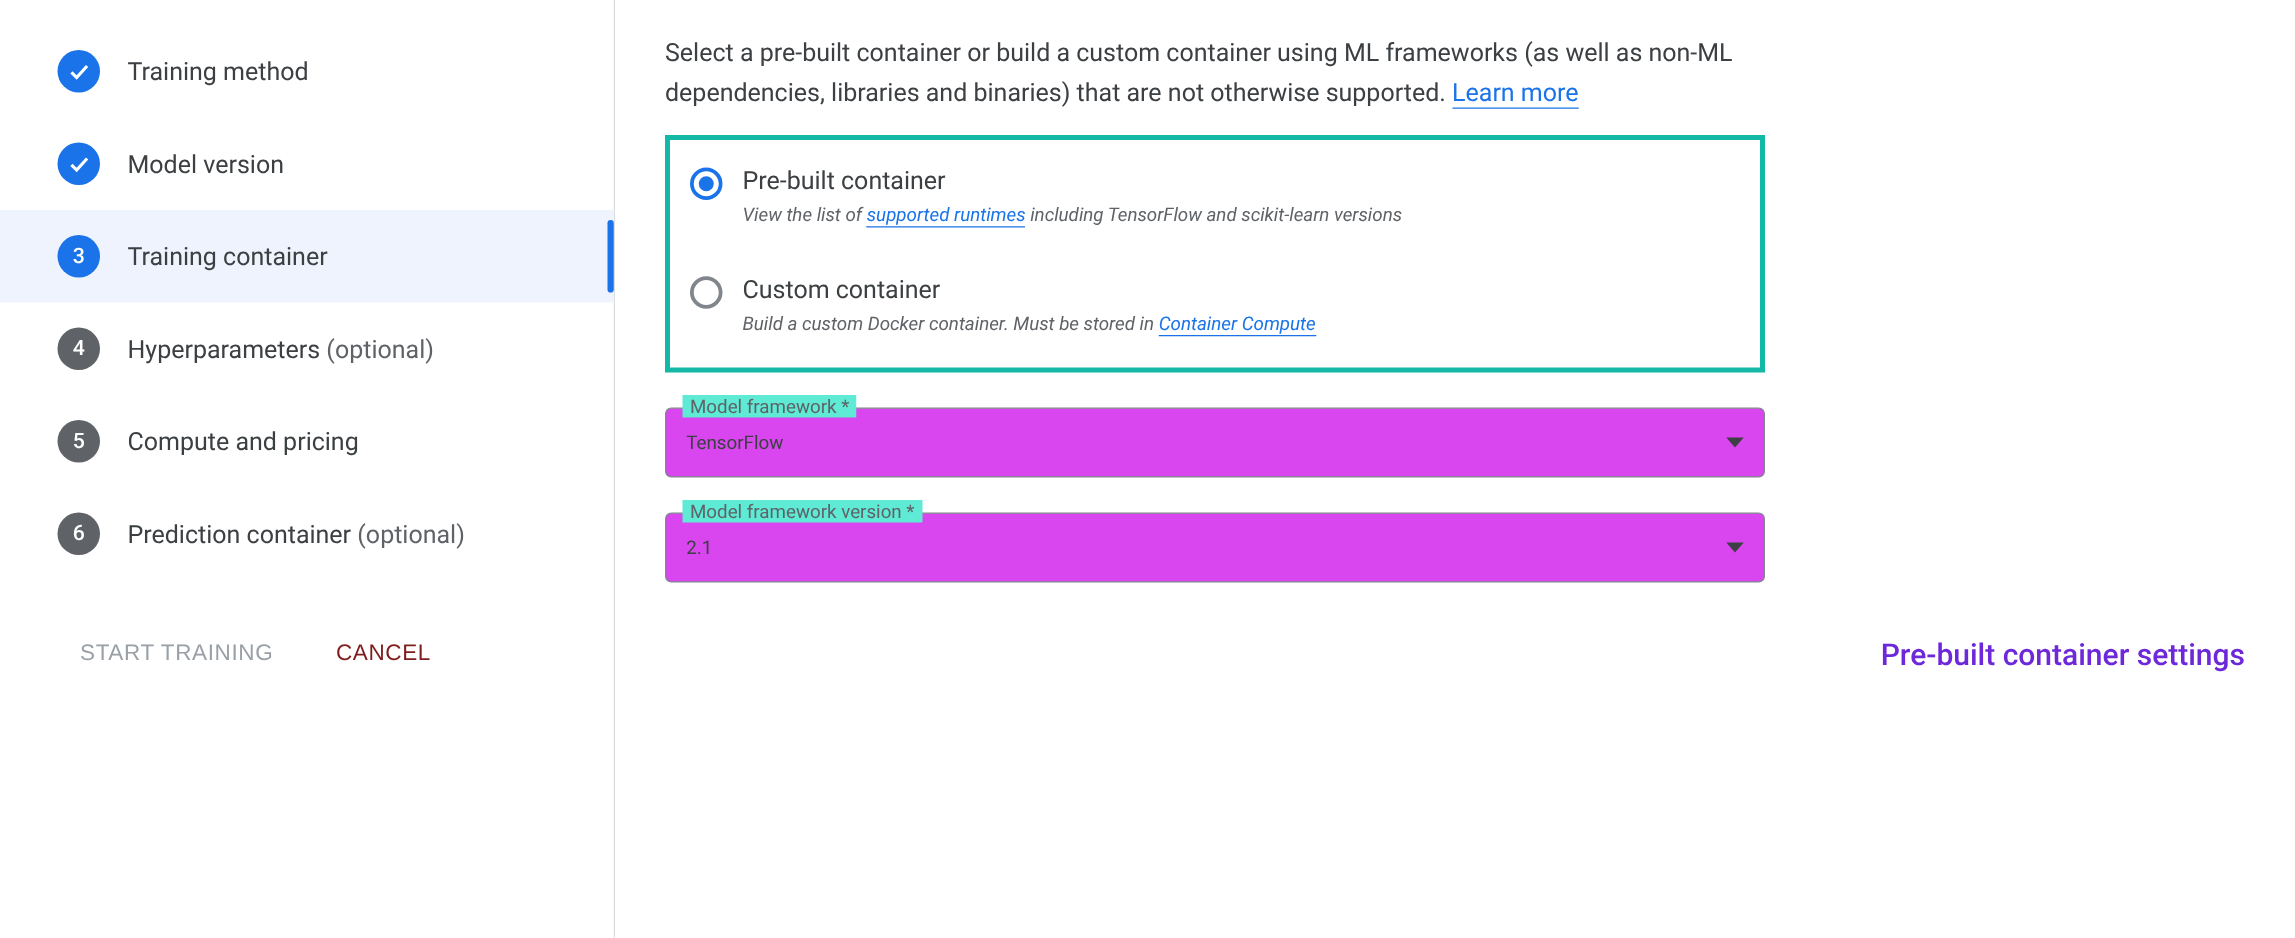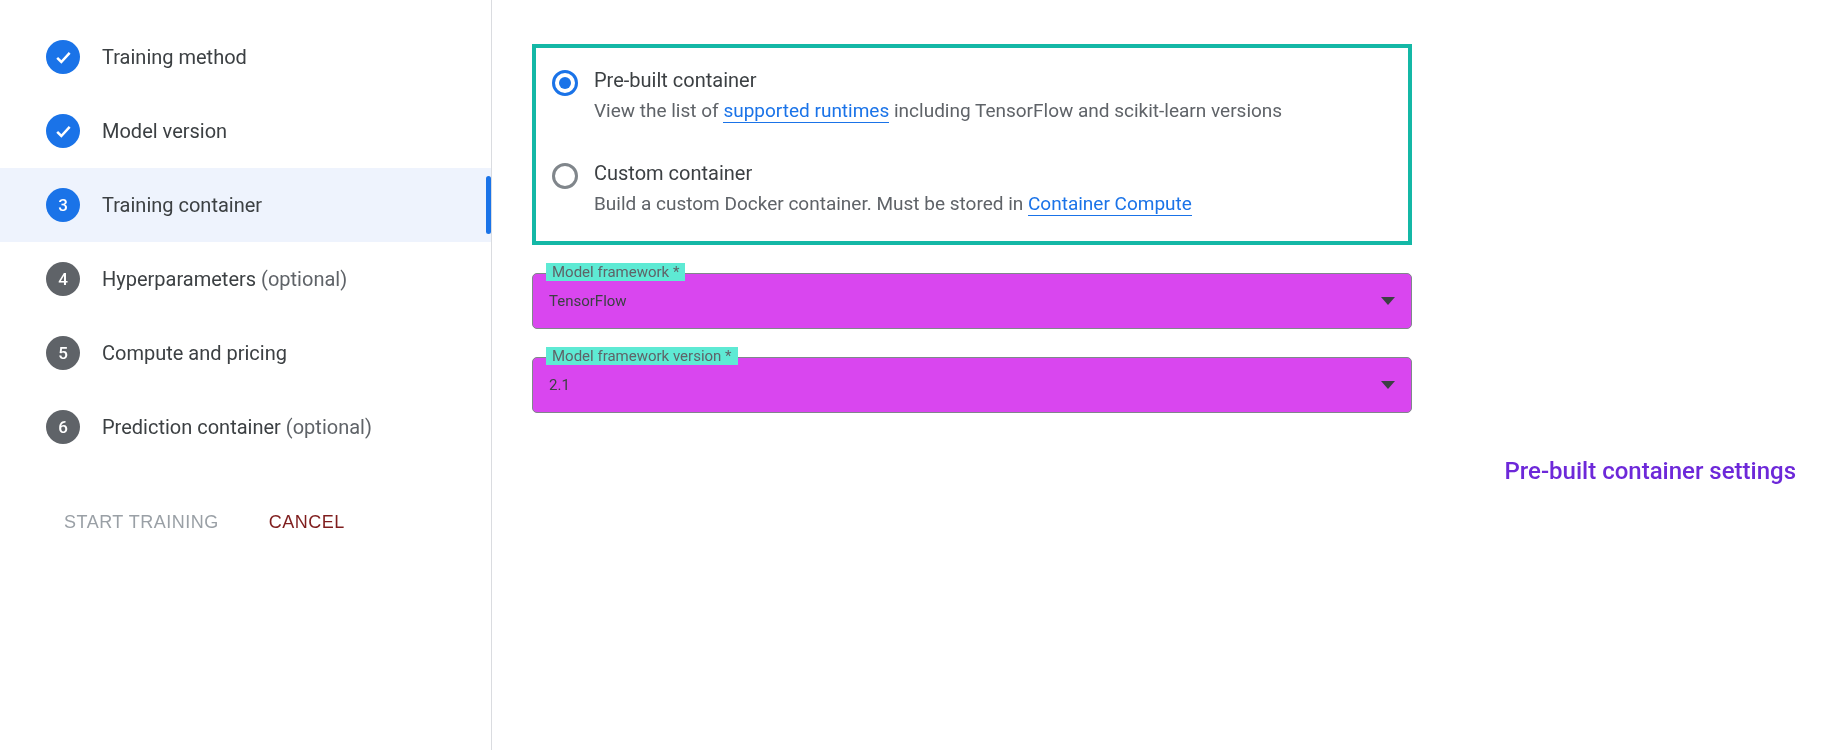--- a/index.html
+++ b/index.html
@@ -172,23 +172,24 @@
   }
   .radio-content {
     flex: 1;
   }
   .radio-label {
     font-size: 20px;
     color: #3c4043;
     margin-bottom: 6px;
   }
   .radio-desc {
-    font-size: 19px;
+    font-size: 15px;
     color: #5f6368;
     line-height: 1.4;
+    font-style: italic;
   }
   .form-group {
     position: relative;
     margin-top: 28px;
     max-width: 880px;
   }
   .form-label {
     position: absolute;
     top: -10px;
     left: 14px;
@@ -268,20 +269,23 @@
         <span class="step-label"><span>Prediction container</span><span class="step-optional"> (optional)</span></span>
       </li>
     </ul>
     <div class="sidebar-actions">
       <button class="btn-text disabled">START TRAINING</button>
       <button class="btn-text cancel">CANCEL</button>
     </div>
   </div>
 
   <div class="main">
+    <p class="description">
+      <span>Select a pre-built container or build a custom container using ML frameworks (as well as non-ML dependencies, libraries and binaries) that are not otherwise supported. </span><a class="link">Learn more</a>
+    </p>
 
     <div class="highlight-box">
       <div class="radio-group">
         <div class="radio-option">
           <span class="radio-circle selected"></span>
           <div class="radio-content">
             <div class="radio-label">Pre-built container</div>
             <div class="radio-desc">
               <span>View the list of </span><a class="link">supported runtimes</a><span> including TensorFlow and scikit-learn versions</span>
             </div>

